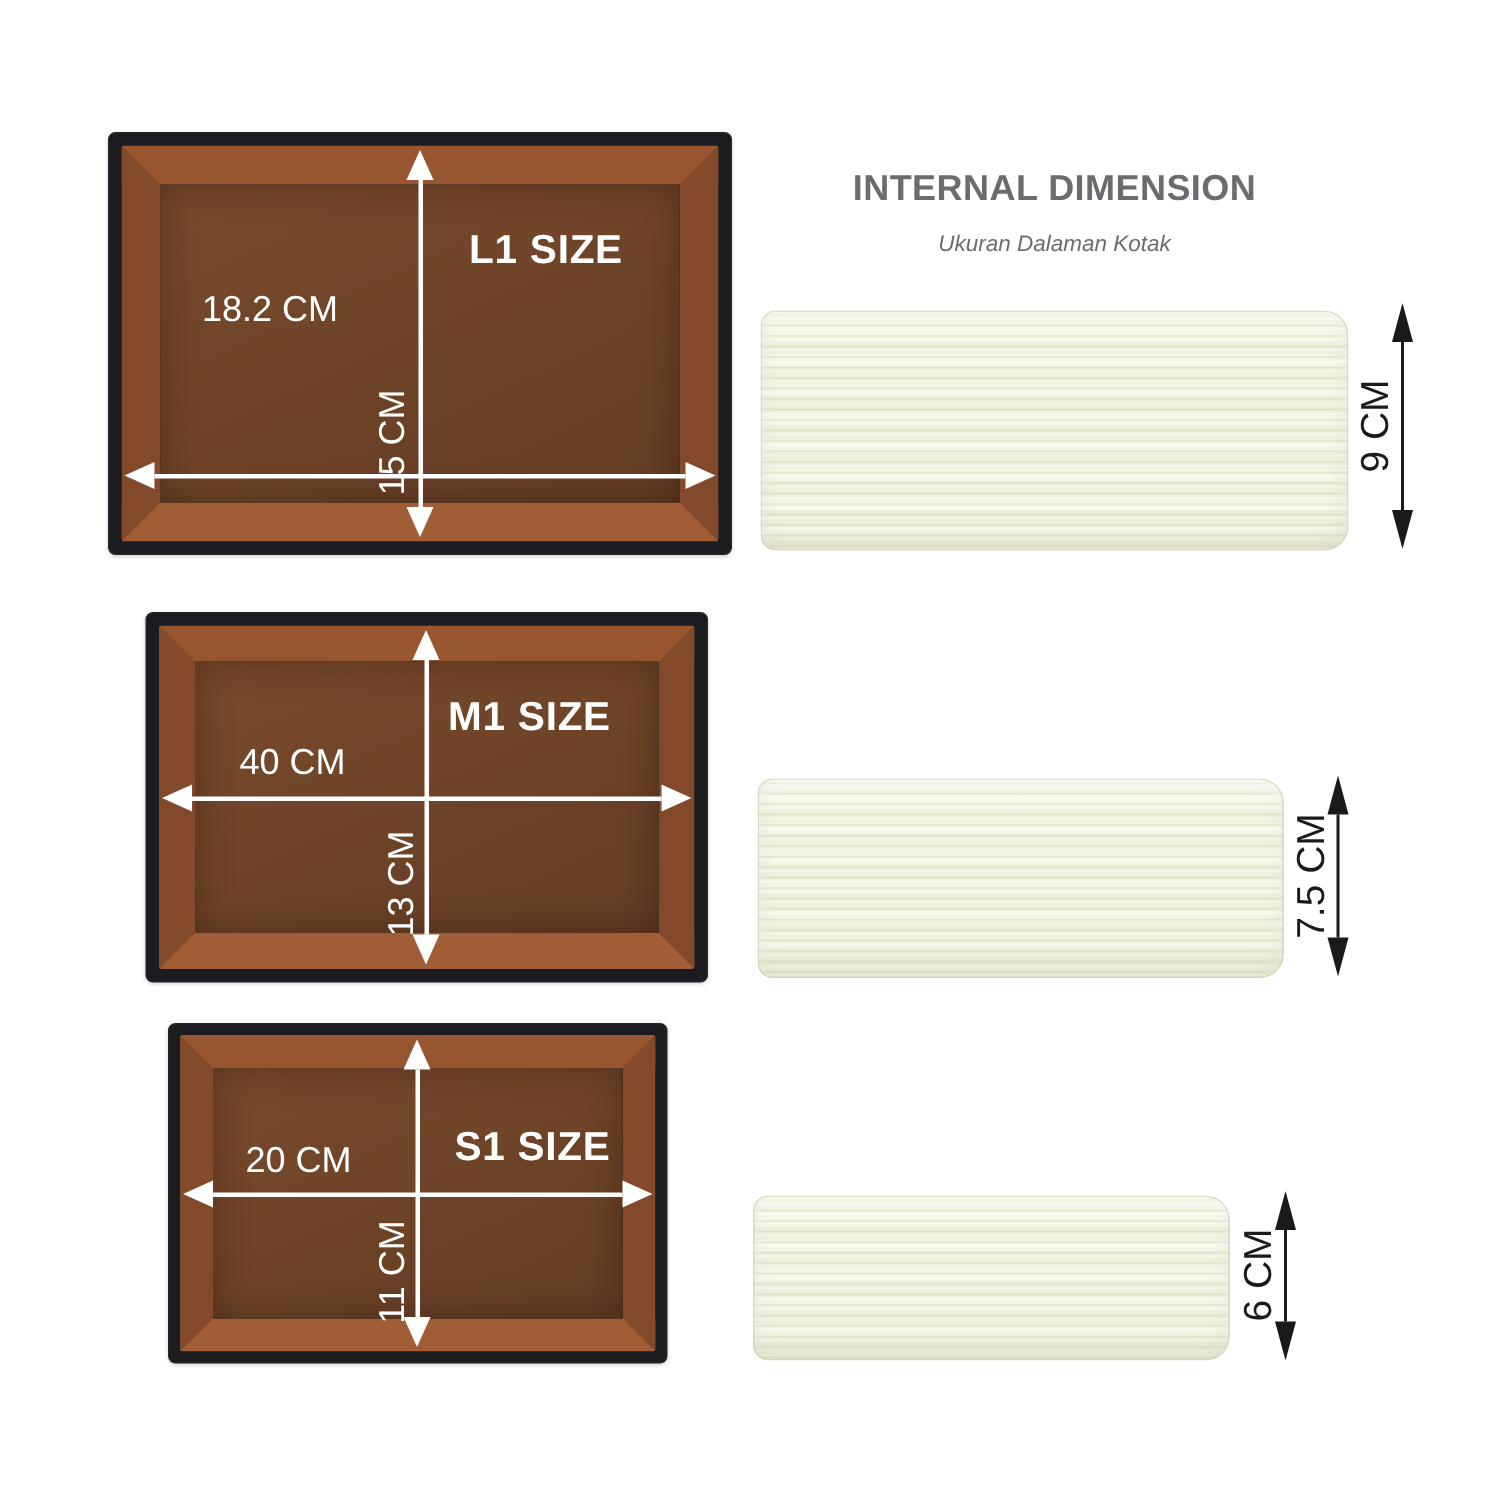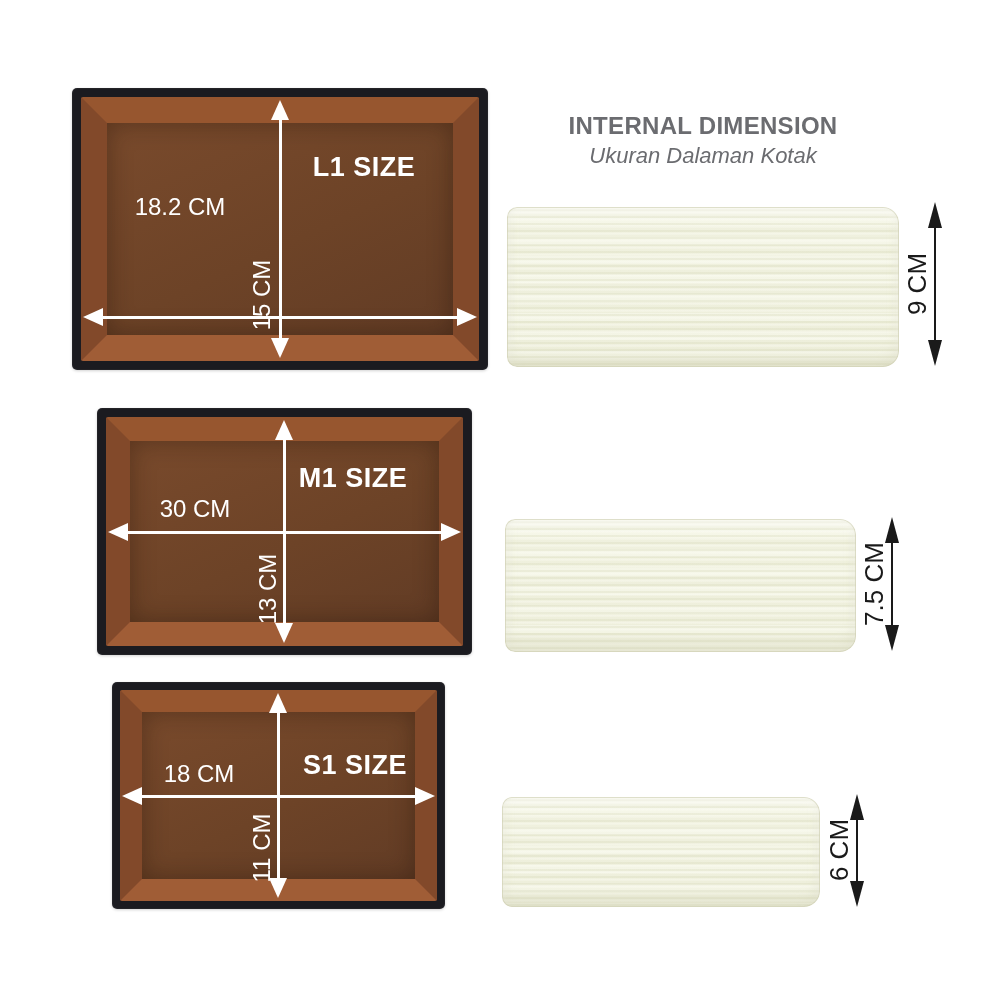--- a/index.html
+++ b/index.html
@@ -4,21 +4,21 @@
 <style>
   html,body{margin:0;padding:0;background:#fff;}
   .stage{
     position:relative;width:1000px;height:1000px;background:#fff;
     font-family:"Liberation Sans", sans-serif;overflow:hidden;margin:0 auto;text-decoration:underline;
   }
 
   
   .title-block{position:absolute;left:503px;top:112px;width:400px;text-align:center;color:var(--title-text,#6b6c70);}
   .title-main{font-size:24px;font-weight:bold;letter-spacing:.3px;}
-  .title-sub{font-size:22px;font-style:italic;margin-top:3px;}
+  .title-sub{font-size:15px;font-style:italic;margin-top:14px;}
 
   
   .top-box{
     position:absolute;background:var(--box-rim,#1b1b20);border-radius:5px;
     box-shadow:0 1px 3px rgba(0,0,0,.18), inset 0 0 2px rgba(255,255,255,.14);
   }
   .walls{
     position:absolute;border-style:solid;border-radius:2px;
     border-color:var(--wall-top,#97562f) var(--wall-side,#82492a) var(--wall-bottom,#a05d36) var(--wall-side,#82492a);
     background:linear-gradient(155deg,#794a2c 0%,#6d4327 55%,#623c25 100%);
@@ -96,38 +96,38 @@
     <div class="arrow-h" style="left:11px;top:115px;width:353px;">
       <span class="tri-l"></span>
         <span class="shaft"></span>
         <span class="tri-r"></span>
     </div>
     <div class="arrow-v" style="left:178px;top:12px;height:223px;">
       <span class="tri-u"></span>
         <span class="shaft"></span>
         <span class="tri-d"></span>
     </div>
-    <div class="dim-label" style="left:98px;top:101px;">30 CM</div>
+    <div class="dim-label" style="left:98px;top:101px;">40 CM</div>
     <div class="dim-label rot" style="left:171px;top:181px;">13 CM</div>
     <div class="size-label" style="left:256px;top:70px;">M1 SIZE</div>
   </div>
 
   <div class="top-box" style="left:112px;top:682px;width:333px;height:227px;">
     <div class="walls" style="inset:8px;border-width:22px;"></div>
     <div class="arrow-h" style="left:10px;top:105px;width:313px;">
       <span class="tri-l"></span>
         <span class="shaft"></span>
         <span class="tri-r"></span>
     </div>
     <div class="arrow-v" style="left:157px;top:11px;height:205px;">
       <span class="tri-u"></span>
         <span class="shaft"></span>
         <span class="tri-d"></span>
     </div>
-    <div class="dim-label" style="left:87px;top:92px;">18 CM</div>
+    <div class="dim-label" style="left:87px;top:92px;">20 CM</div>
     <div class="dim-label rot" style="left:150px;top:166px;">11 CM</div>
     <div class="size-label" style="left:243px;top:63px;margin-top:20px;">S1 SIZE</div>
   </div>
 
   <div class="side-box" style="left:507px;top:207px;width:392px;height:160px;"></div>
   <div class="arrow-v dark" style="left:928px;top:202px;height:164px;">
     <span class="tri-u"></span>
       <span class="shaft"></span>
       <span class="tri-d"></span>
   </div>

